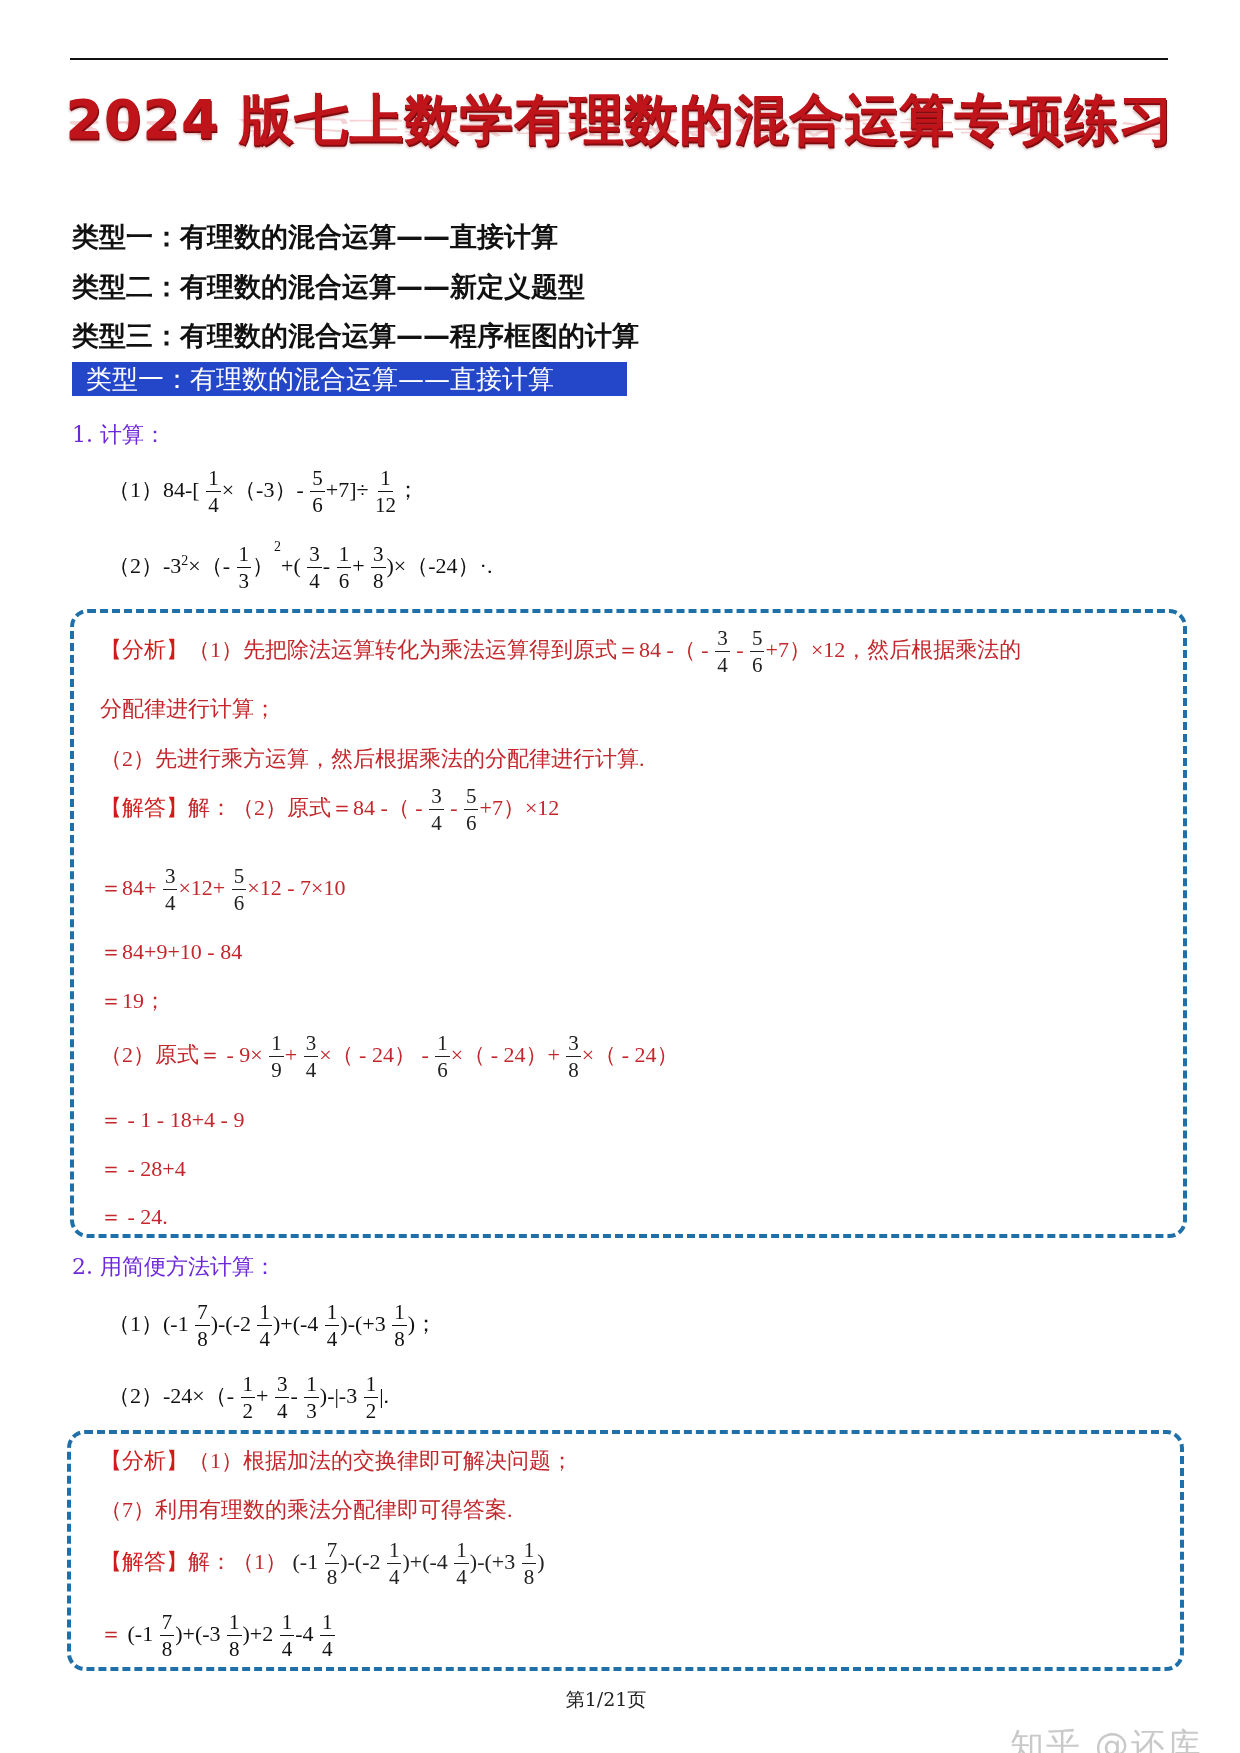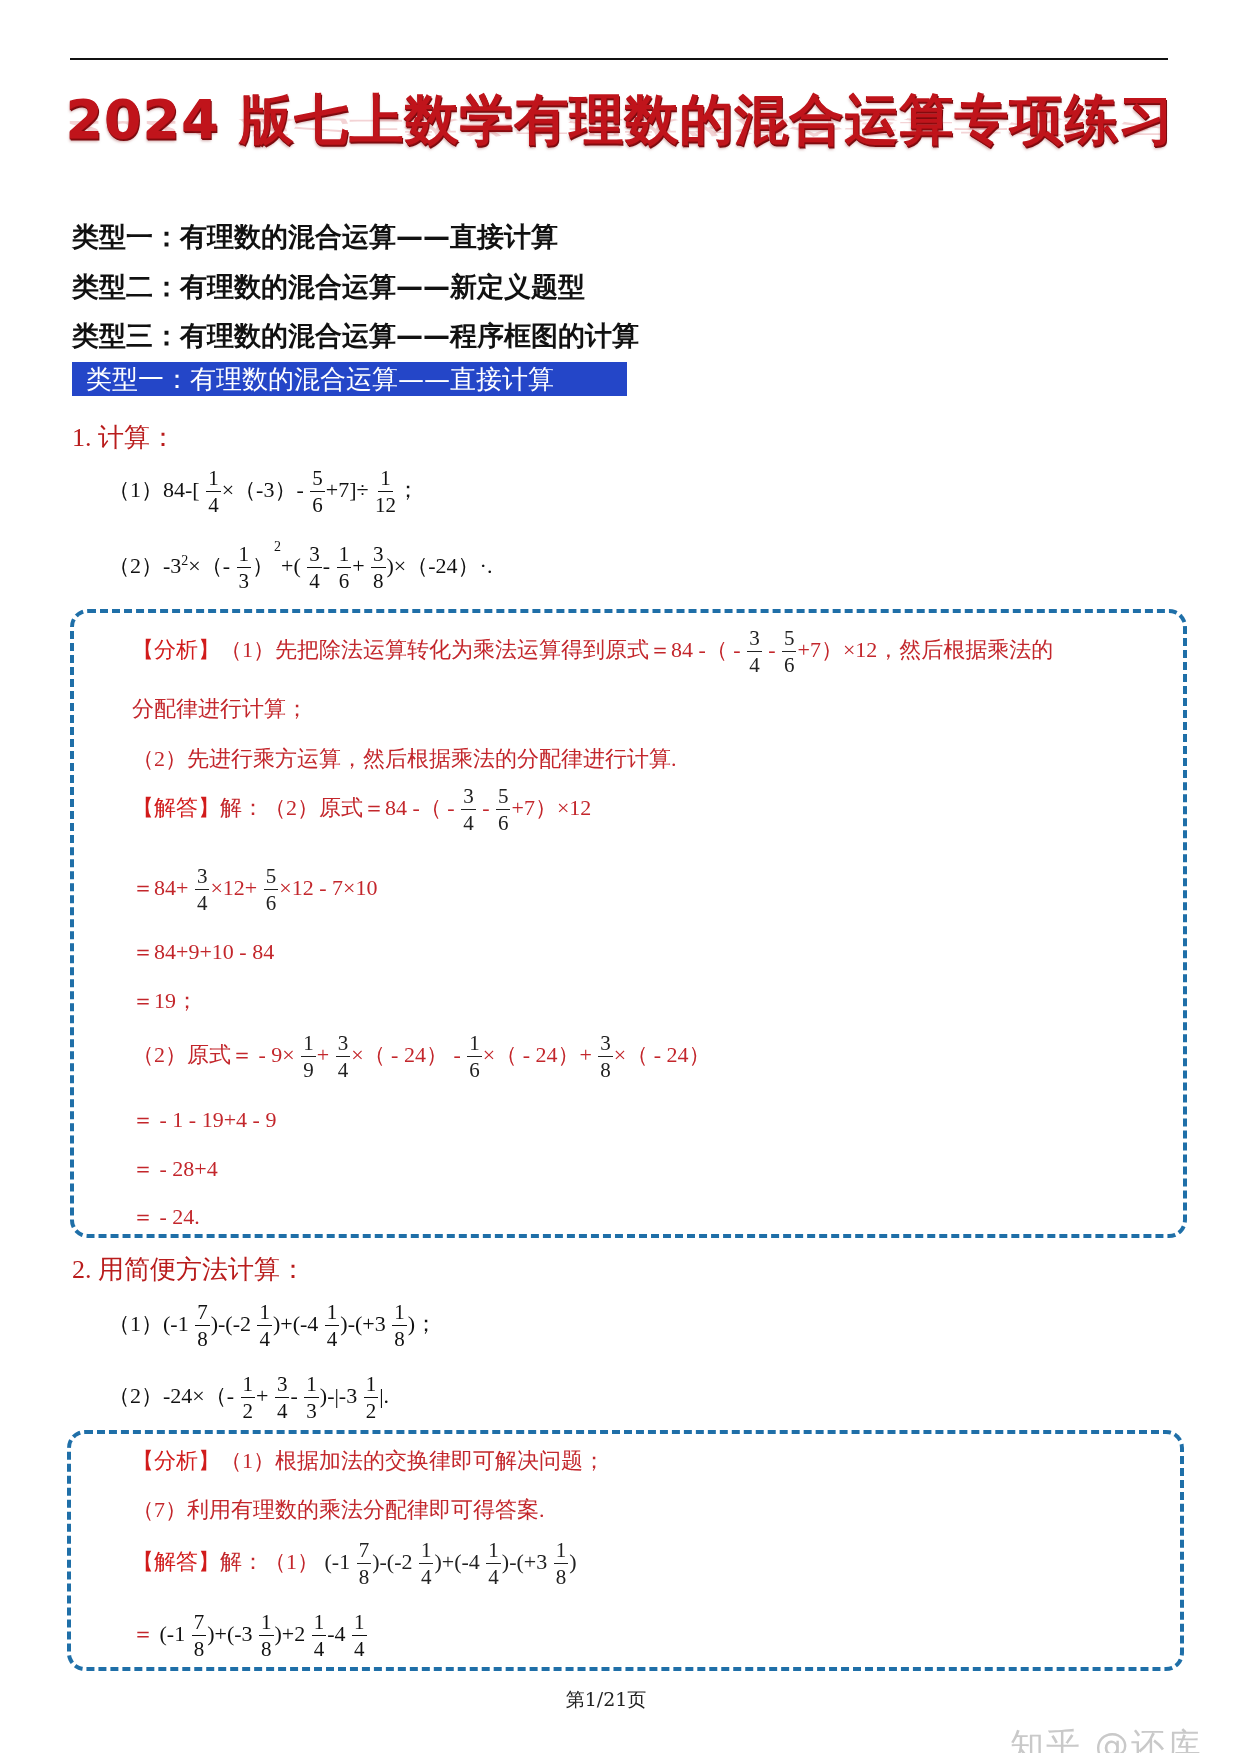--- a/index.html
+++ b/index.html
@@ -5,23 +5,23 @@
   html,body{margin:0;padding:0;background:#fff;}
   body{width:1240px;height:1753px;position:relative;overflow:hidden;font-family:"DejaVu Serif","Liberation Serif",serif;color:#111;}
   .abs{position:absolute;}
   .rule{left:70px;top:58px;width:1098px;height:2px;background:#111;}
   .title{left:0;top:84px;width:1240px;text-align:center;font-family:"DejaVu Sans","Liberation Sans",sans-serif;font-weight:bold;font-size:54px;color:#c0141b;letter-spacing:1px;
          text-shadow:0 1px 0 #8a0c10,1px 2px 0 #7a0a0e,0 3px 3px rgba(120,0,0,.35);}
   .title-reflect{left:0;top:140px;width:1240px;text-align:center;font-family:"DejaVu Sans","Liberation Sans",sans-serif;font-weight:bold;font-size:54px;color:#c0141b;letter-spacing:1px;
          transform:scaleY(-0.35);transform-origin:top;opacity:.18;}
   .type-line{left:72px;font-family:"DejaVu Sans","Liberation Sans",sans-serif;font-weight:bold;font-size:27px;color:#111;}
   .banner{left:72px;top:362px;width:555px;height:34px;background:#2446c8;color:#fff;font-family:"DejaVu Sans","Liberation Sans",sans-serif;font-size:26px;line-height:34px;padding-left:14px;box-sizing:border-box;}
-  .q{font-size:26px;color:#b91c1c;font-family:Liberation Serif, serif;}
+  .q{font-size:22px;color:#6d28d9;}
   .math{font-family:"Liberation Serif","DejaVu Serif",serif;font-size:22px;}
-  .red{color:#c3262b;margin-left:32px;}
+  .red{color:#c3262b;}
   .bracket{color:#d11b1b;}
   .box{border:4px dashed #1f6fa8;border-radius:18px;box-sizing:border-box;}
   .frac{display:inline-flex;flex-direction:column;align-items:center;vertical-align:middle;line-height:1;margin:0 1px;font-size:21px;}
   .frac .n{padding:0 2px 2px;border-bottom:1.5px solid currentColor;}
   .frac .d{padding-top:3px;}
   .line{white-space:nowrap;}
   sup{font-size:14px;}
   .footer{left:0;top:1687px;width:1212px;text-align:center;font-size:19px;color:#222;}
   .wm{left:1010px;top:1675px;font-family:"DejaVu Sans","Liberation Sans",sans-serif;font-size:34px;color:#c9c9c9;letter-spacing:2px;margin-top:48px;}
 </style>
@@ -135,21 +135,21 @@
   <span class="frac" style="color:#222">
       <span class="n">1</span>
       <span class="d">6</span>
     </span><span>×（ - 24）+</span>
   <span class="frac" style="color:#222">
       <span class="n">3</span>
       <span class="d">8</span>
     </span><span>×（ - 24）</span>
 </div>
 
-<div class="abs line math red" style="left:100px;top:1105px">＝ - 1 - 19+4 - 9</div>
+<div class="abs line math red" style="left:100px;top:1105px">＝ - 1 - 18+4 - 9</div>
 <div class="abs line math red" style="left:100px;top:1154px">＝ - 28+4</div>
 <div class="abs line math red" style="left:100px;top:1202px">＝ - 24.</div>
 
 <div class="abs q" style="left:72px;top:1252px">
   <span>2.</span>
   <span>用简便方法计算：</span>
 </div>
 
 <div class="abs line math" style="left:108px;top:1302px">
   <span>（1）</span><span>(-1</span>

